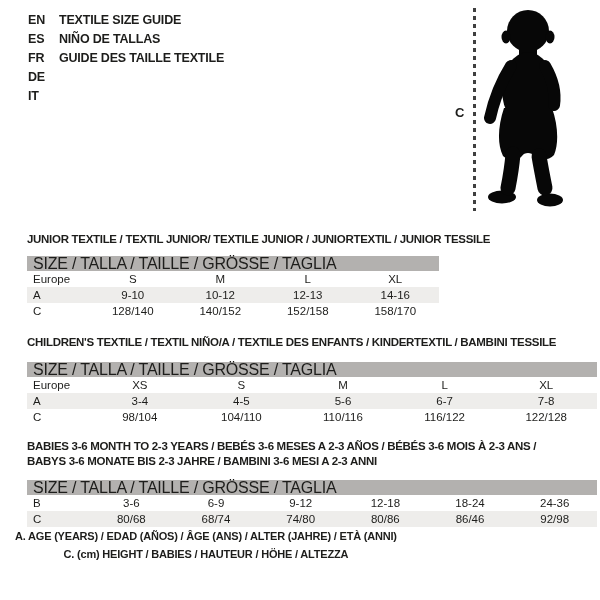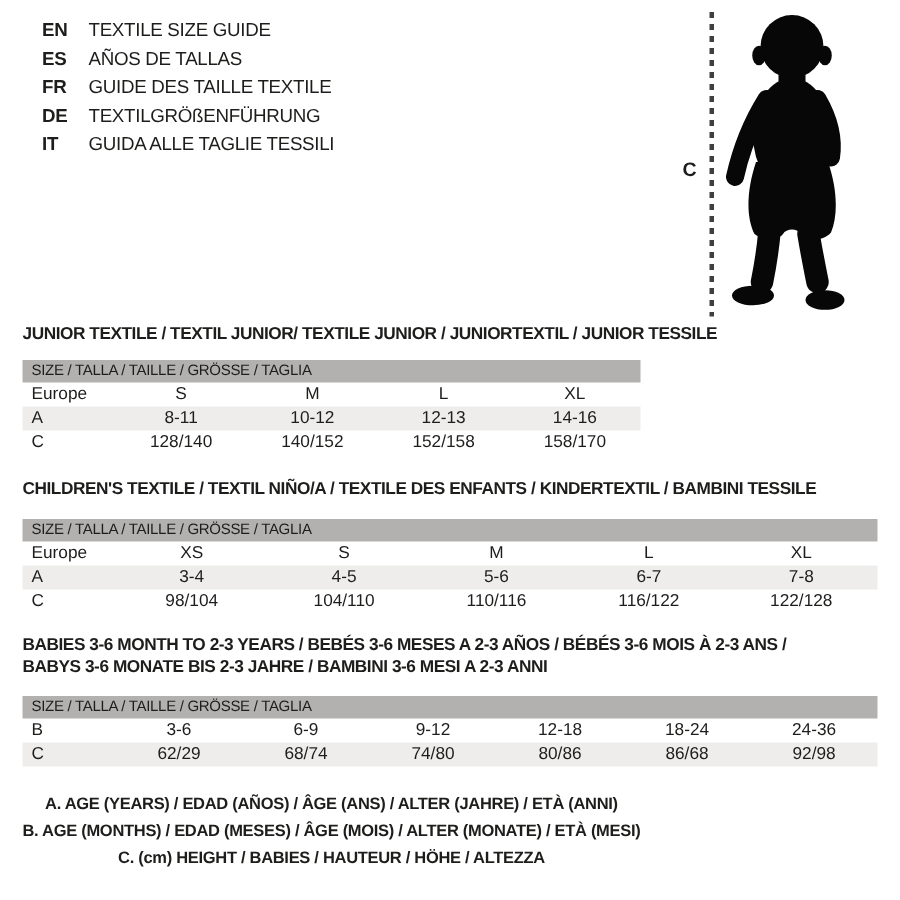--- a/index.html
+++ b/index.html
@@ -8,41 +8,41 @@
     position:relative; width:600px; height:600px; overflow:hidden;
     background:var(--background,#ffffff);
     color:var(--text,#1d1d1b);
     font-family:"Liberation Sans", sans-serif;
   }
 
   
   .lang-list { position:absolute; left:28px; top:10px; }
   .lang-row { display:flex; height:19px; align-items:center; }
   .lang-code { width:31px; font-weight:bold; font-size:12.5px; letter-spacing:-0.2px; }
-  .lang-label { font-weight:normal; font-size:12.5px; letter-spacing:-0.2px; white-space:nowrap; }
+  .lang-label { font-weight:bold; font-size:12.5px; letter-spacing:-0.2px; white-space:nowrap; }
 
   
   .measure-label { position:absolute; left:455px; top:105px; font-weight:bold; font-size:13px; }
   .measure-line {
     position:absolute; left:473px; top:8px; width:3px; height:203px;
     background:repeating-linear-gradient(to bottom, var(--measure-line,#3f3f3f) 0 4px, transparent 4px 8px);
   }
   .baby-svg { position:absolute; left:483px; top:8px; width:88px; height:200px; color:var(--silhouette,#070707); }
 
   
-  .sec { position:absolute; left:15px; }
+  .sec { position:absolute; left:27px;margin-top:16px; }
   .sec-title { font-weight:bold; font-size:11.5px; line-height:15px; letter-spacing:-0.3px; white-space:nowrap; }
   .sec-junior   { top:216px; } .sec-junior .tbl   { width:412px; margin-top:9px;  }
   .sec-children { top:319px; } .sec-children .tbl { width:570px; margin-top:12px; }
   .sec-babies   { top:423px; } .sec-babies .tbl   { width:570px; margin-top:11px; }
 
   .tbl-head {
     height:15px; line-height:15px; padding-left:6px;
     background:var(--table-header-bg,#b3b1af);
-    font-size:10px; letter-spacing:-0.2px;
+    font-size:16px; letter-spacing:-0.2px;
   }
   .tbl-row { display:flex; height:16px; line-height:16px; font-size:11.5px; }
   .tbl-row.shaded { background:var(--row-shaded-bg,#eeedeb); }
   .row-label { width:62px; padding-left:6px; }
   .cell { flex:1; text-align:center; }
 
   
   .footnotes { position:absolute; left:15px; top:527px;text-align:center; }
   .footnote { font-weight:bold; font-size:11px; line-height:18px; letter-spacing:-0.2px; white-space:nowrap; }
 </style>
@@ -51,33 +51,31 @@
 
 <div class="canvas" style="--background: #ffffff; --text: #1d1d1b; --table-header-bg: #b3b1af; --row-shaded-bg: #eeedeb; --silhouette: #070707; --measure-line: #3f3f3f;">
 
   <div class="lang-list" id="lang-list">
       <div class="lang-row">
         <span class="lang-code">EN</span>
         <span class="lang-label">TEXTILE SIZE GUIDE</span>
       </div>
       <div class="lang-row">
         <span class="lang-code">ES</span>
-        <span class="lang-label">AÑOS DE TALLAS</span>
+        <span class="lang-label">NIÑO DE TALLAS</span>
       </div>
       <div class="lang-row">
         <span class="lang-code">FR</span>
         <span class="lang-label">GUIDE DES TAILLE TEXTILE</span>
       </div>
       <div class="lang-row">
         <span class="lang-code">DE</span>
-        <span class="lang-label">TEXTILGRÖßENFÜHRUNG</span>
       </div>
       <div class="lang-row">
         <span class="lang-code">IT</span>
-        <span class="lang-label">GUIDA ALLE TAGLIE TESSILI</span>
       </div>
     </div>
 
   <span class="measure-label">C</span>
   <div class="measure-line"></div>
 
   <svg class="baby-svg" viewBox="0 0 88 200" aria-hidden="true">
     <g fill="currentColor" stroke="none">
       <circle cx="45" cy="23" r="21"></circle>
       <ellipse cx="23" cy="29" rx="4.5" ry="6.5"></ellipse>
@@ -104,21 +102,21 @@
         <div class="tbl-head">SIZE / TALLA / TAILLE / GRÖSSE / TAGLIA</div>
         <div class="tbl-row">
           <span class="row-label">Europe</span>
           <span class="cell">S</span>
           <span class="cell">M</span>
           <span class="cell">L</span>
           <span class="cell">XL</span>
         </div>
         <div class="tbl-row shaded">
           <span class="row-label">A</span>
-          <span class="cell">8-11</span>
+          <span class="cell">9-10</span>
           <span class="cell">10-12</span>
           <span class="cell">12-13</span>
           <span class="cell">14-16</span>
         </div>
         <div class="tbl-row">
           <span class="row-label">C</span>
           <span class="cell">128/140</span>
           <span class="cell">140/152</span>
           <span class="cell">152/158</span>
           <span class="cell">158/170</span>
@@ -170,29 +168,28 @@
           <span class="row-label">B</span>
           <span class="cell">3-6</span>
           <span class="cell">6-9</span>
           <span class="cell">9-12</span>
           <span class="cell">12-18</span>
           <span class="cell">18-24</span>
           <span class="cell">24-36</span>
         </div>
         <div class="tbl-row shaded">
           <span class="row-label">C</span>
-          <span class="cell">62/29</span>
+          <span class="cell">80/68</span>
           <span class="cell">68/74</span>
           <span class="cell">74/80</span>
           <span class="cell">80/86</span>
-          <span class="cell">86/68</span>
+          <span class="cell">86/46</span>
           <span class="cell">92/98</span>
         </div>
       </div>
   </section>
 
   <div class="footnotes" id="footnotes">
       <div class="footnote">A. AGE (YEARS) / EDAD (AÑOS) / ÂGE (ANS) / ALTER (JAHRE) / ETÀ (ANNI)</div>
-      <div class="footnote">B. AGE (MONTHS) / EDAD (MESES) / ÂGE (MOIS) / ALTER (MONATE) / ETÀ (MESI)</div>
       <div class="footnote">C. (cm) HEIGHT / BABIES / HAUTEUR / HÖHE / ALTEZZA</div>
     </div>
 
 </div>
 
 </body></html>

